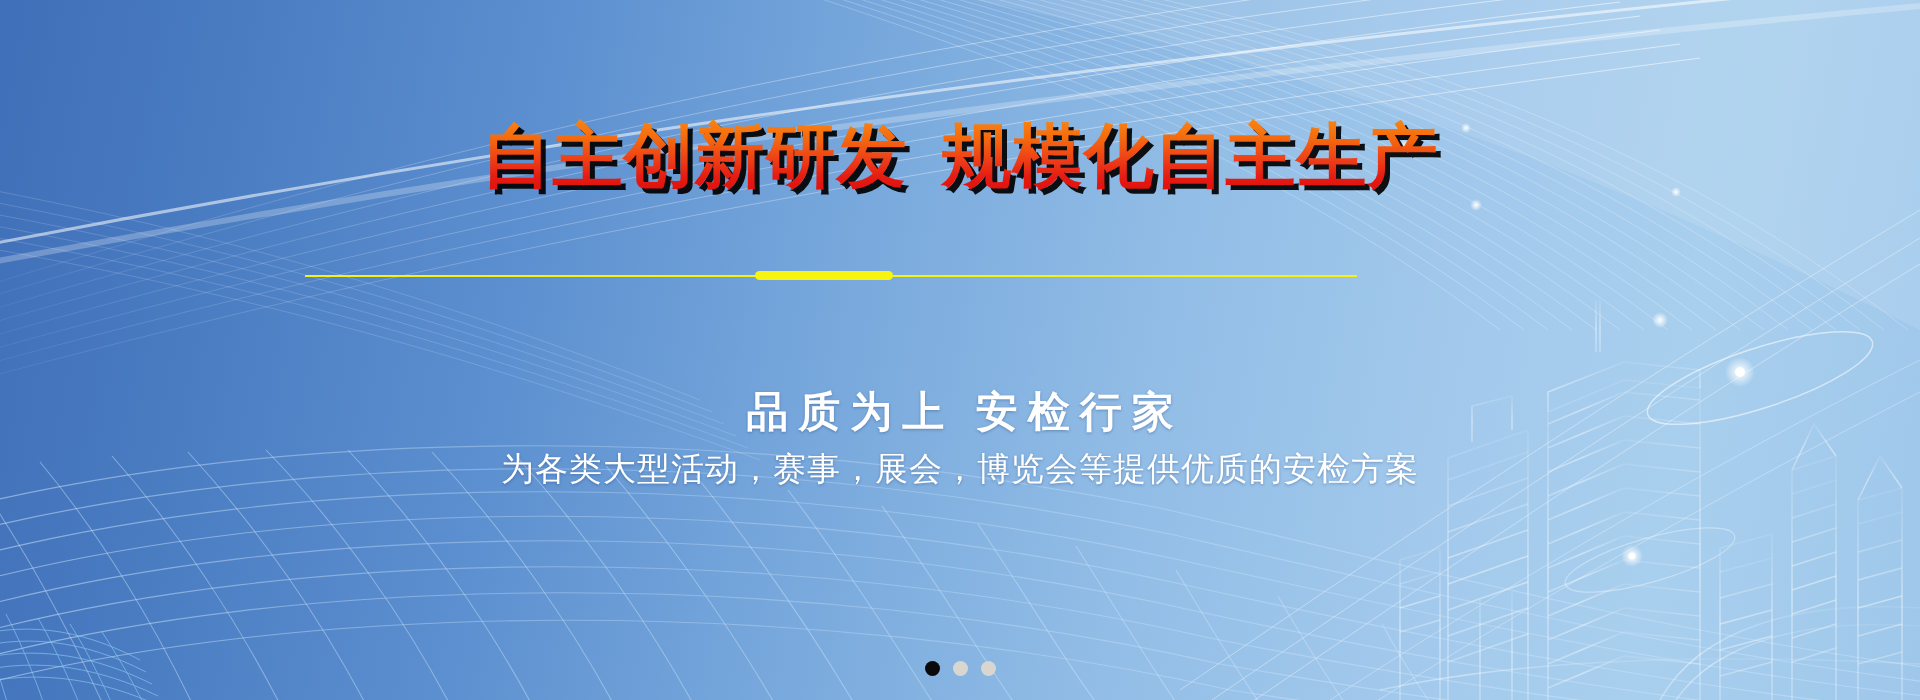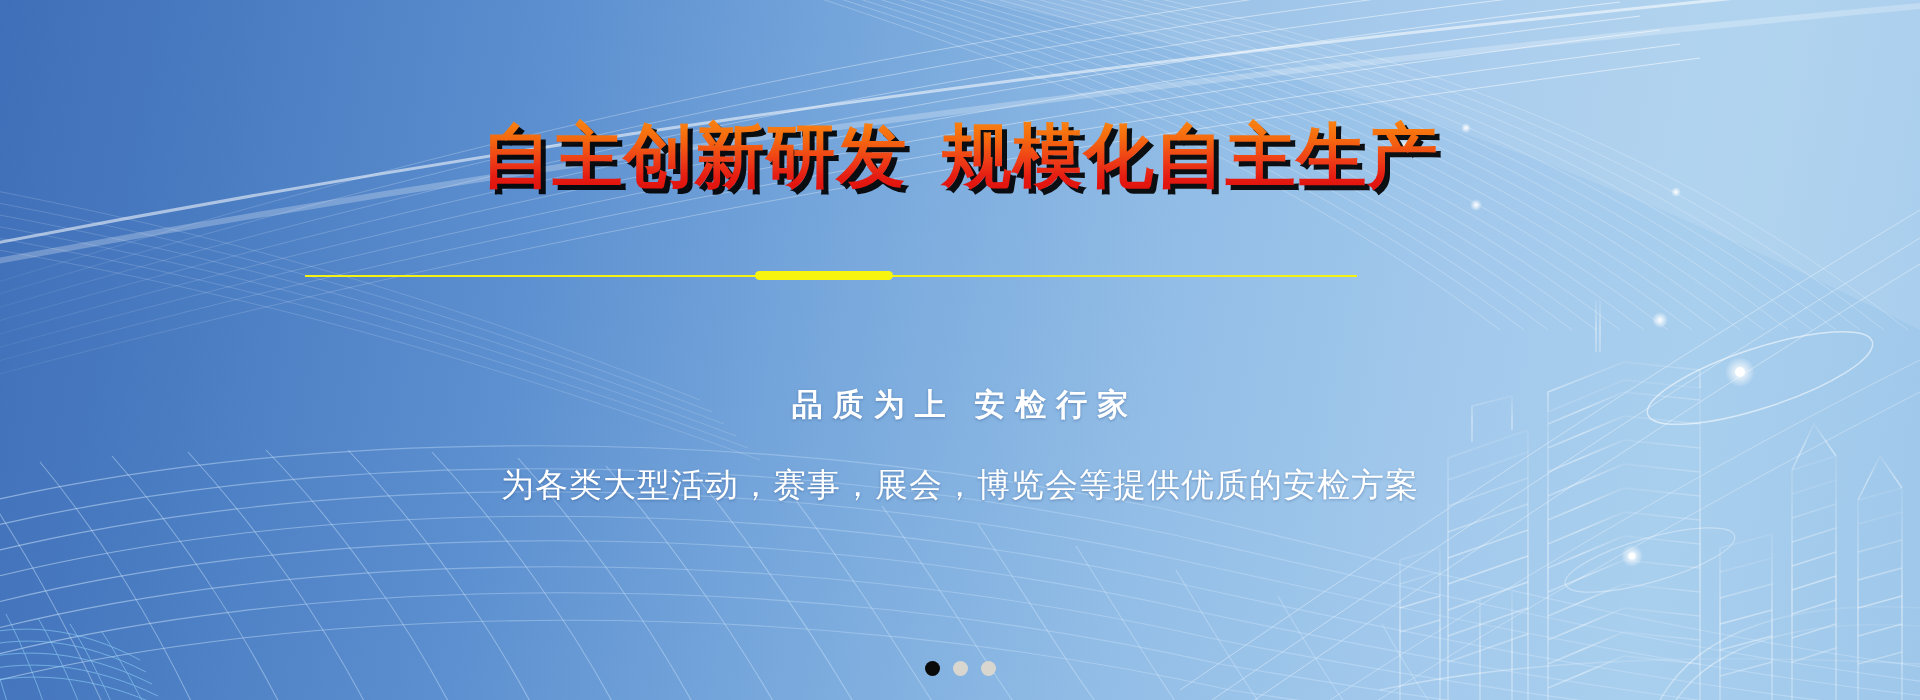--- a/index.html
+++ b/index.html
@@ -88,31 +88,31 @@
     background: #F7F50F;
   }
 
   .tagline {
     position: absolute;
     top: 384px;
     left: 0;
     width: 100%;
     text-align: center;
     color: #ffffff;
-    font-size: 31px;
+    font-size: 42px;
     font-weight: 700;
     letter-spacing: 10px;
     text-indent: 10px;
     white-space: nowrap;
     text-shadow: 0 1px 3px rgba(20,50,100,0.35);
   }
 
   .subtitle {
     position: absolute;
-    top: 463px;
+    top: 447px;
     left: 0;
     width: 100%;
     text-align: center;
     color: #ffffff;
     font-size: 33px;
     font-weight: 400;
     letter-spacing: 1px;
     white-space: nowrap;
     text-shadow: 0 1px 3px rgba(20,50,100,0.35);
   }

